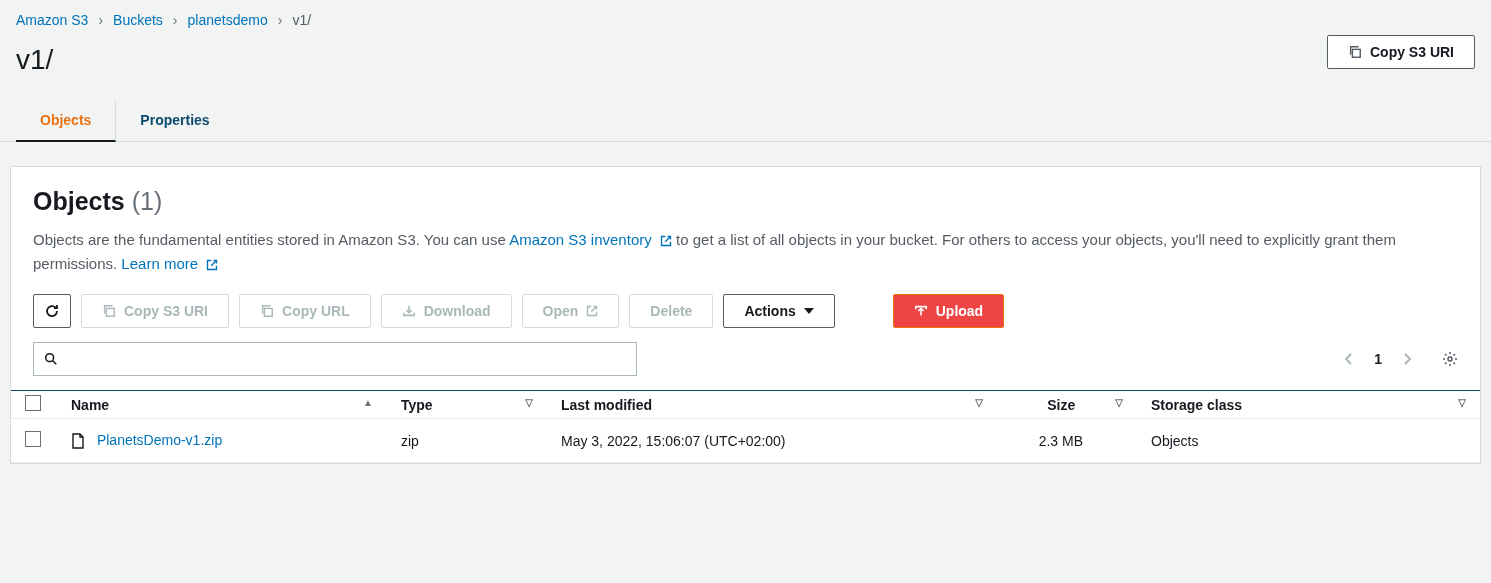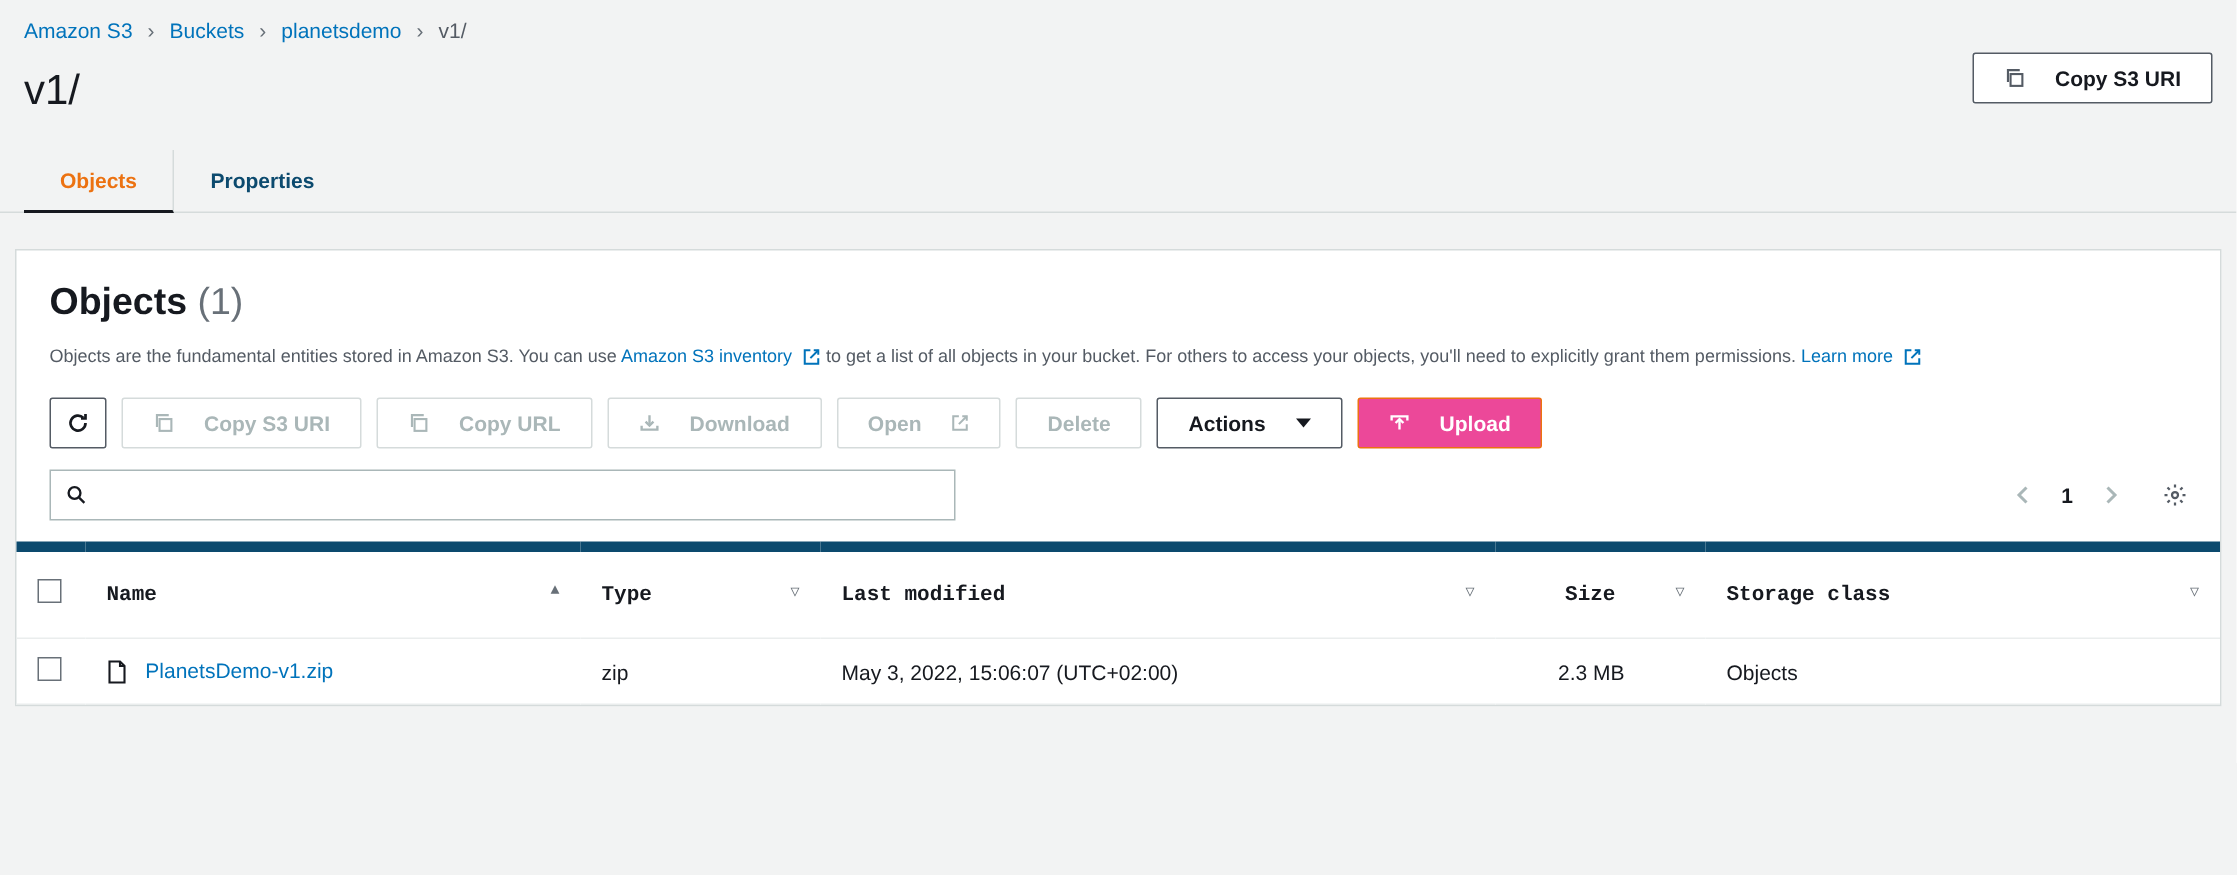--- a/index.html
+++ b/index.html
@@ -30,35 +30,36 @@
 }
 .page-title {
   font-size: 28px;
   font-weight: 400;
   color: #16191f;
   padding-top: 16px;
 }
 .btn {
   display: inline-flex;
   align-items: center;
-  gap: 20px;
+  gap: 8px;
   padding: 6px 20px;
   border: 1px solid #545b64;
   background: #fff;
   color: #16191f;
   font-weight: 700;
   font-size: 14px;
   cursor: pointer;
   border-radius: 2px;
   height: 34px;
 }
 .btn.primary {
-  background: #ec4899;
+  background: #ef4444;
   border-color: #ec7211;
   color: #fff;
+  margin-left: 48px;
 }
 .btn.disabled {
   border-color: #d5dbdb;
   color: #aab7b8;
   cursor: default;
 }
 .btn.icon-only { padding: 6px 10px; }
 
 .tabs {
   display: flex;
@@ -87,21 +88,21 @@
   padding: 20px 22px 0 22px;
 }
 .panel-title {
   font-size: 25px;
   font-weight: 700;
   margin-bottom: 12px;
 }
 .panel-title .count { font-weight: 400; color: #687078; }
 .description {
   color: #545b64;
-  font-size: 12px;
+  font-size: 15px;
   line-height: 1.6;
   margin-bottom: 18px;
 }
 .toolbar {
   display: flex;
   gap: 10px;
   margin-bottom: 14px;
   flex-wrap: wrap;
 }
 .search-row {
@@ -136,26 +137,25 @@
 .pagination .num { font-weight: 700; }
 
 table {
   width: calc(100% + 44px);
   border-collapse: collapse;
   margin: 0 -22px;
 }
 thead th {
   text-align: left;
   font-weight: 700;
-  padding: 18px 14px;
-  border-top: 7px solid #0c4a6e;
+  padding: 4px 14px;
+  border-top: 1px solid #0c4a6e;
   border-bottom: 1px solid #eaeded;
   color: #16191f;
   font-size: 14px;
-  font-family: Liberation Mono, monospace;
 }
 tbody td {
   padding: 12px 14px;
   border-bottom: 1px solid #eaeded;
   color: #16191f;
 }
 th .sort { float: right; color: #687078; font-size: 10px; }
 .checkbox {
   width: 16px; height: 16px;
   border: 1px solid #687078;

